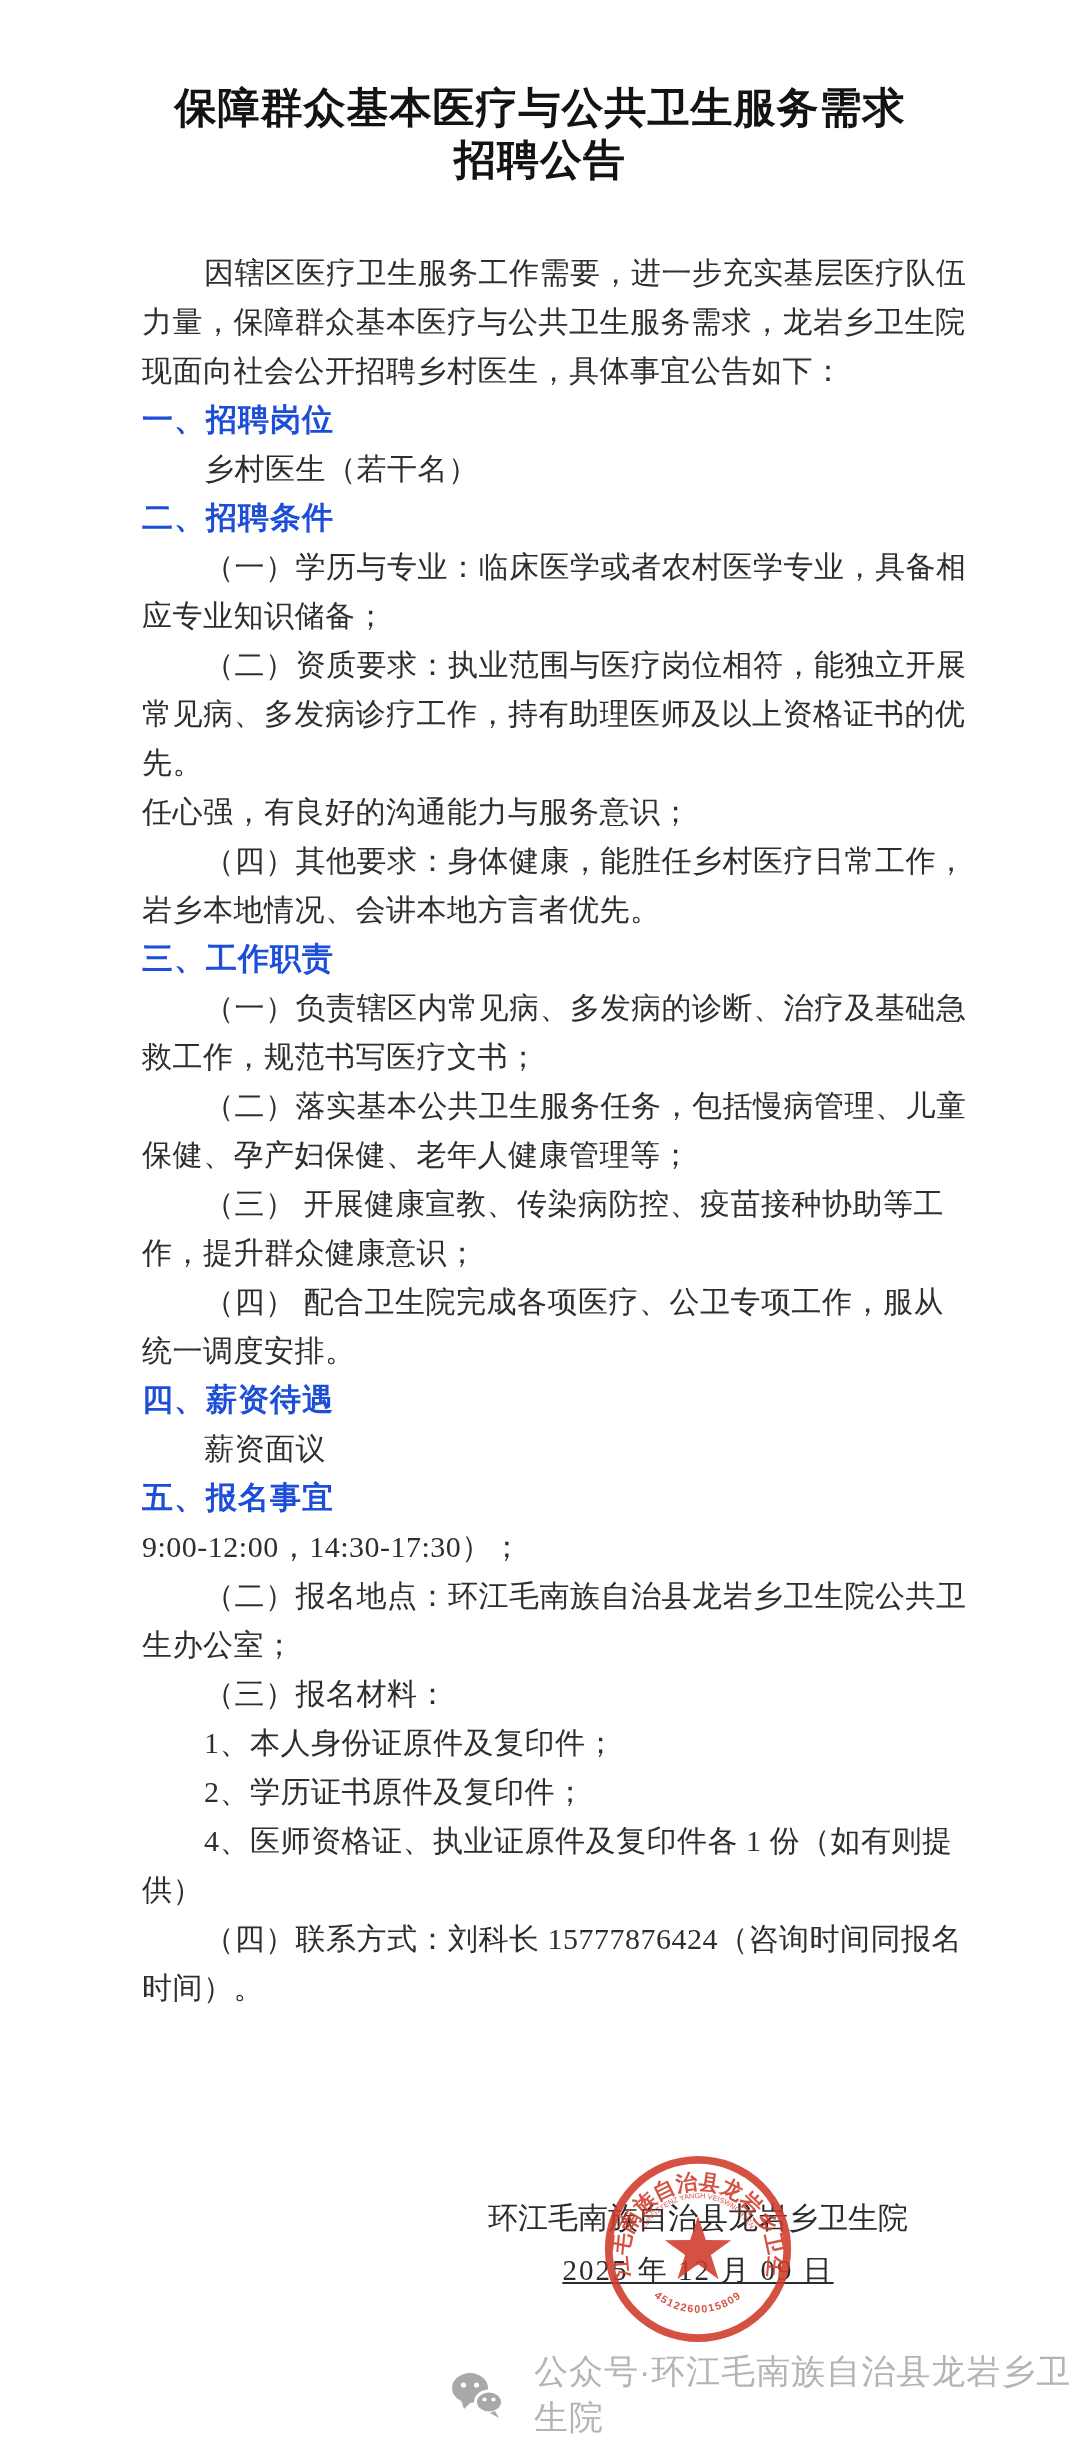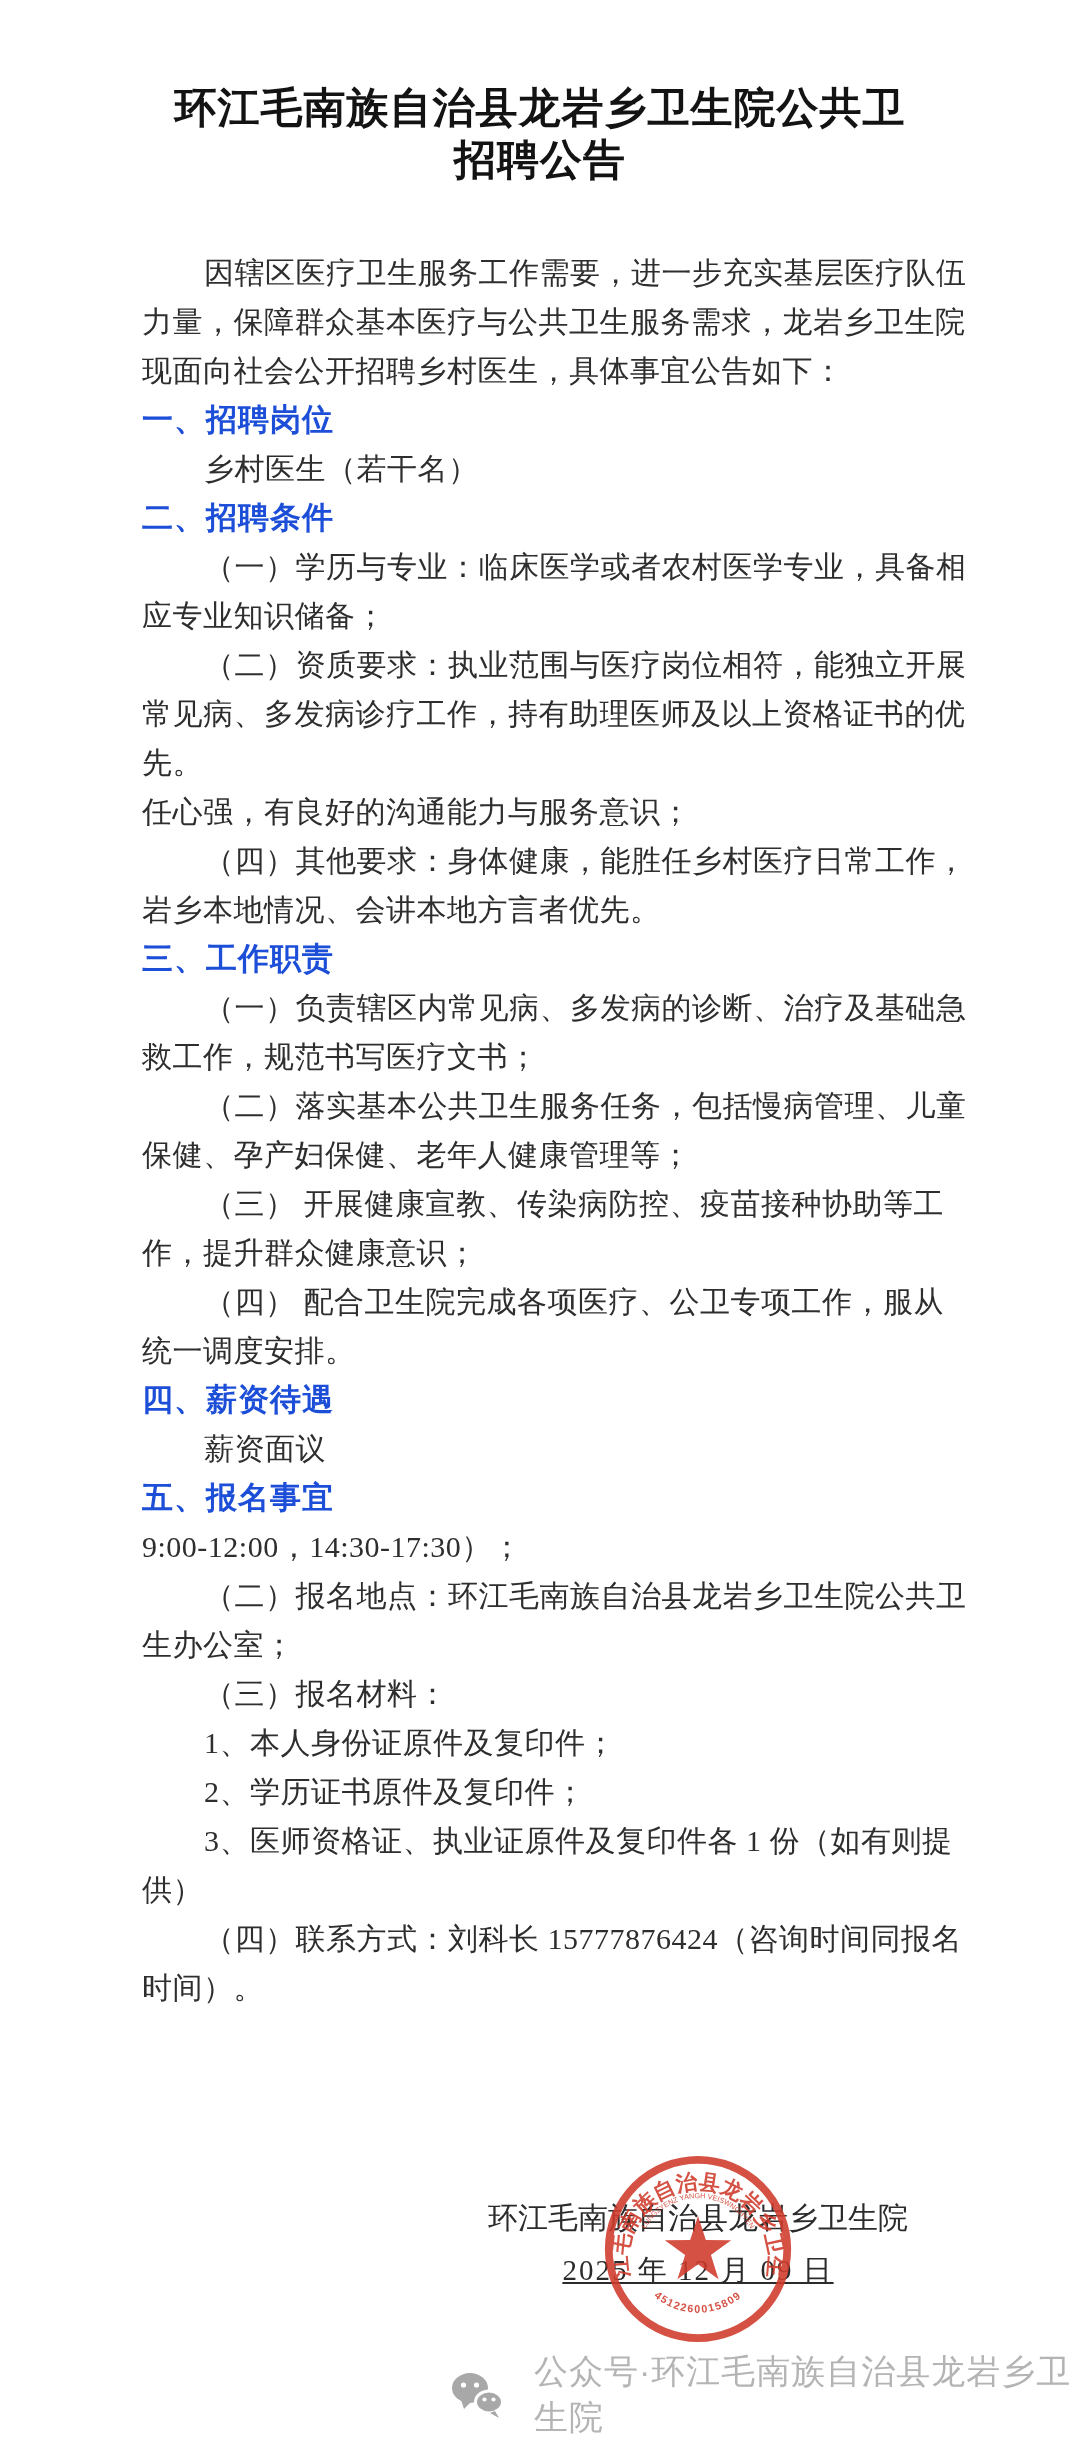--- a/index.html
+++ b/index.html
@@ -36,21 +36,21 @@
     color:#b4b4b4; letter-spacing:1px;
   }
   .footer .wechat-icon { width:54px; height:48px; flex:0 0 auto; }
 </style>
 </head>
 <body>
 
 <div class="page">
 
   <div class="title">
-    <div>环江毛南族自治县龙岩乡卫生院公共卫</div>
+    <div>保障群众基本医疗与公共卫生服务需求</div>
     <div>招聘公告</div>
   </div>
 
   <div class="doc-body">
       <div class="line para indent">因辖区医疗卫生服务工作需要，进一步充实基层医疗队伍</div>
       <div class="line para">力量，保障群众基本医疗与公共卫生服务需求，龙岩乡卫生院</div>
       <div class="line para">现面向社会公开招聘乡村医生，具体事宜公告如下：</div>
       <div class="line heading">一、招聘岗位</div>
       <div class="line item indent">乡村医生（若干名）</div>
       <div class="line heading">二、招聘条件</div>
@@ -73,21 +73,21 @@
       <div class="line para">统一调度安排。</div>
       <div class="line heading">四、薪资待遇</div>
       <div class="line item indent">薪资面议</div>
       <div class="line heading">五、报名事宜</div>
       <div class="line para">9:00-12:00，14:30-17:30）；</div>
       <div class="line para indent">（二）报名地点：环江毛南族自治县龙岩乡卫生院公共卫</div>
       <div class="line para">生办公室；</div>
       <div class="line item indent">（三）报名材料：</div>
       <div class="line item indent">1、本人身份证原件及复印件；</div>
       <div class="line item indent">2、学历证书原件及复印件；</div>
-      <div class="line para indent">3、医师资格证、执业证原件及复印件各 1 份（如有则提</div>
+      <div class="line para indent">4、医师资格证、执业证原件及复印件各 1 份（如有则提</div>
       <div class="line para">供）</div>
       <div class="line para indent">（四）联系方式：刘科长 15777876424（咨询时间同报名</div>
       <div class="line para">时间）。</div>
     </div>
 
   <div class="sign-block">
     <div class="sign-org">环江毛南族自治县龙岩乡卫生院</div>
     <div class="sign-date">2025 年 12 月 09 日</div>
   </div>
 

